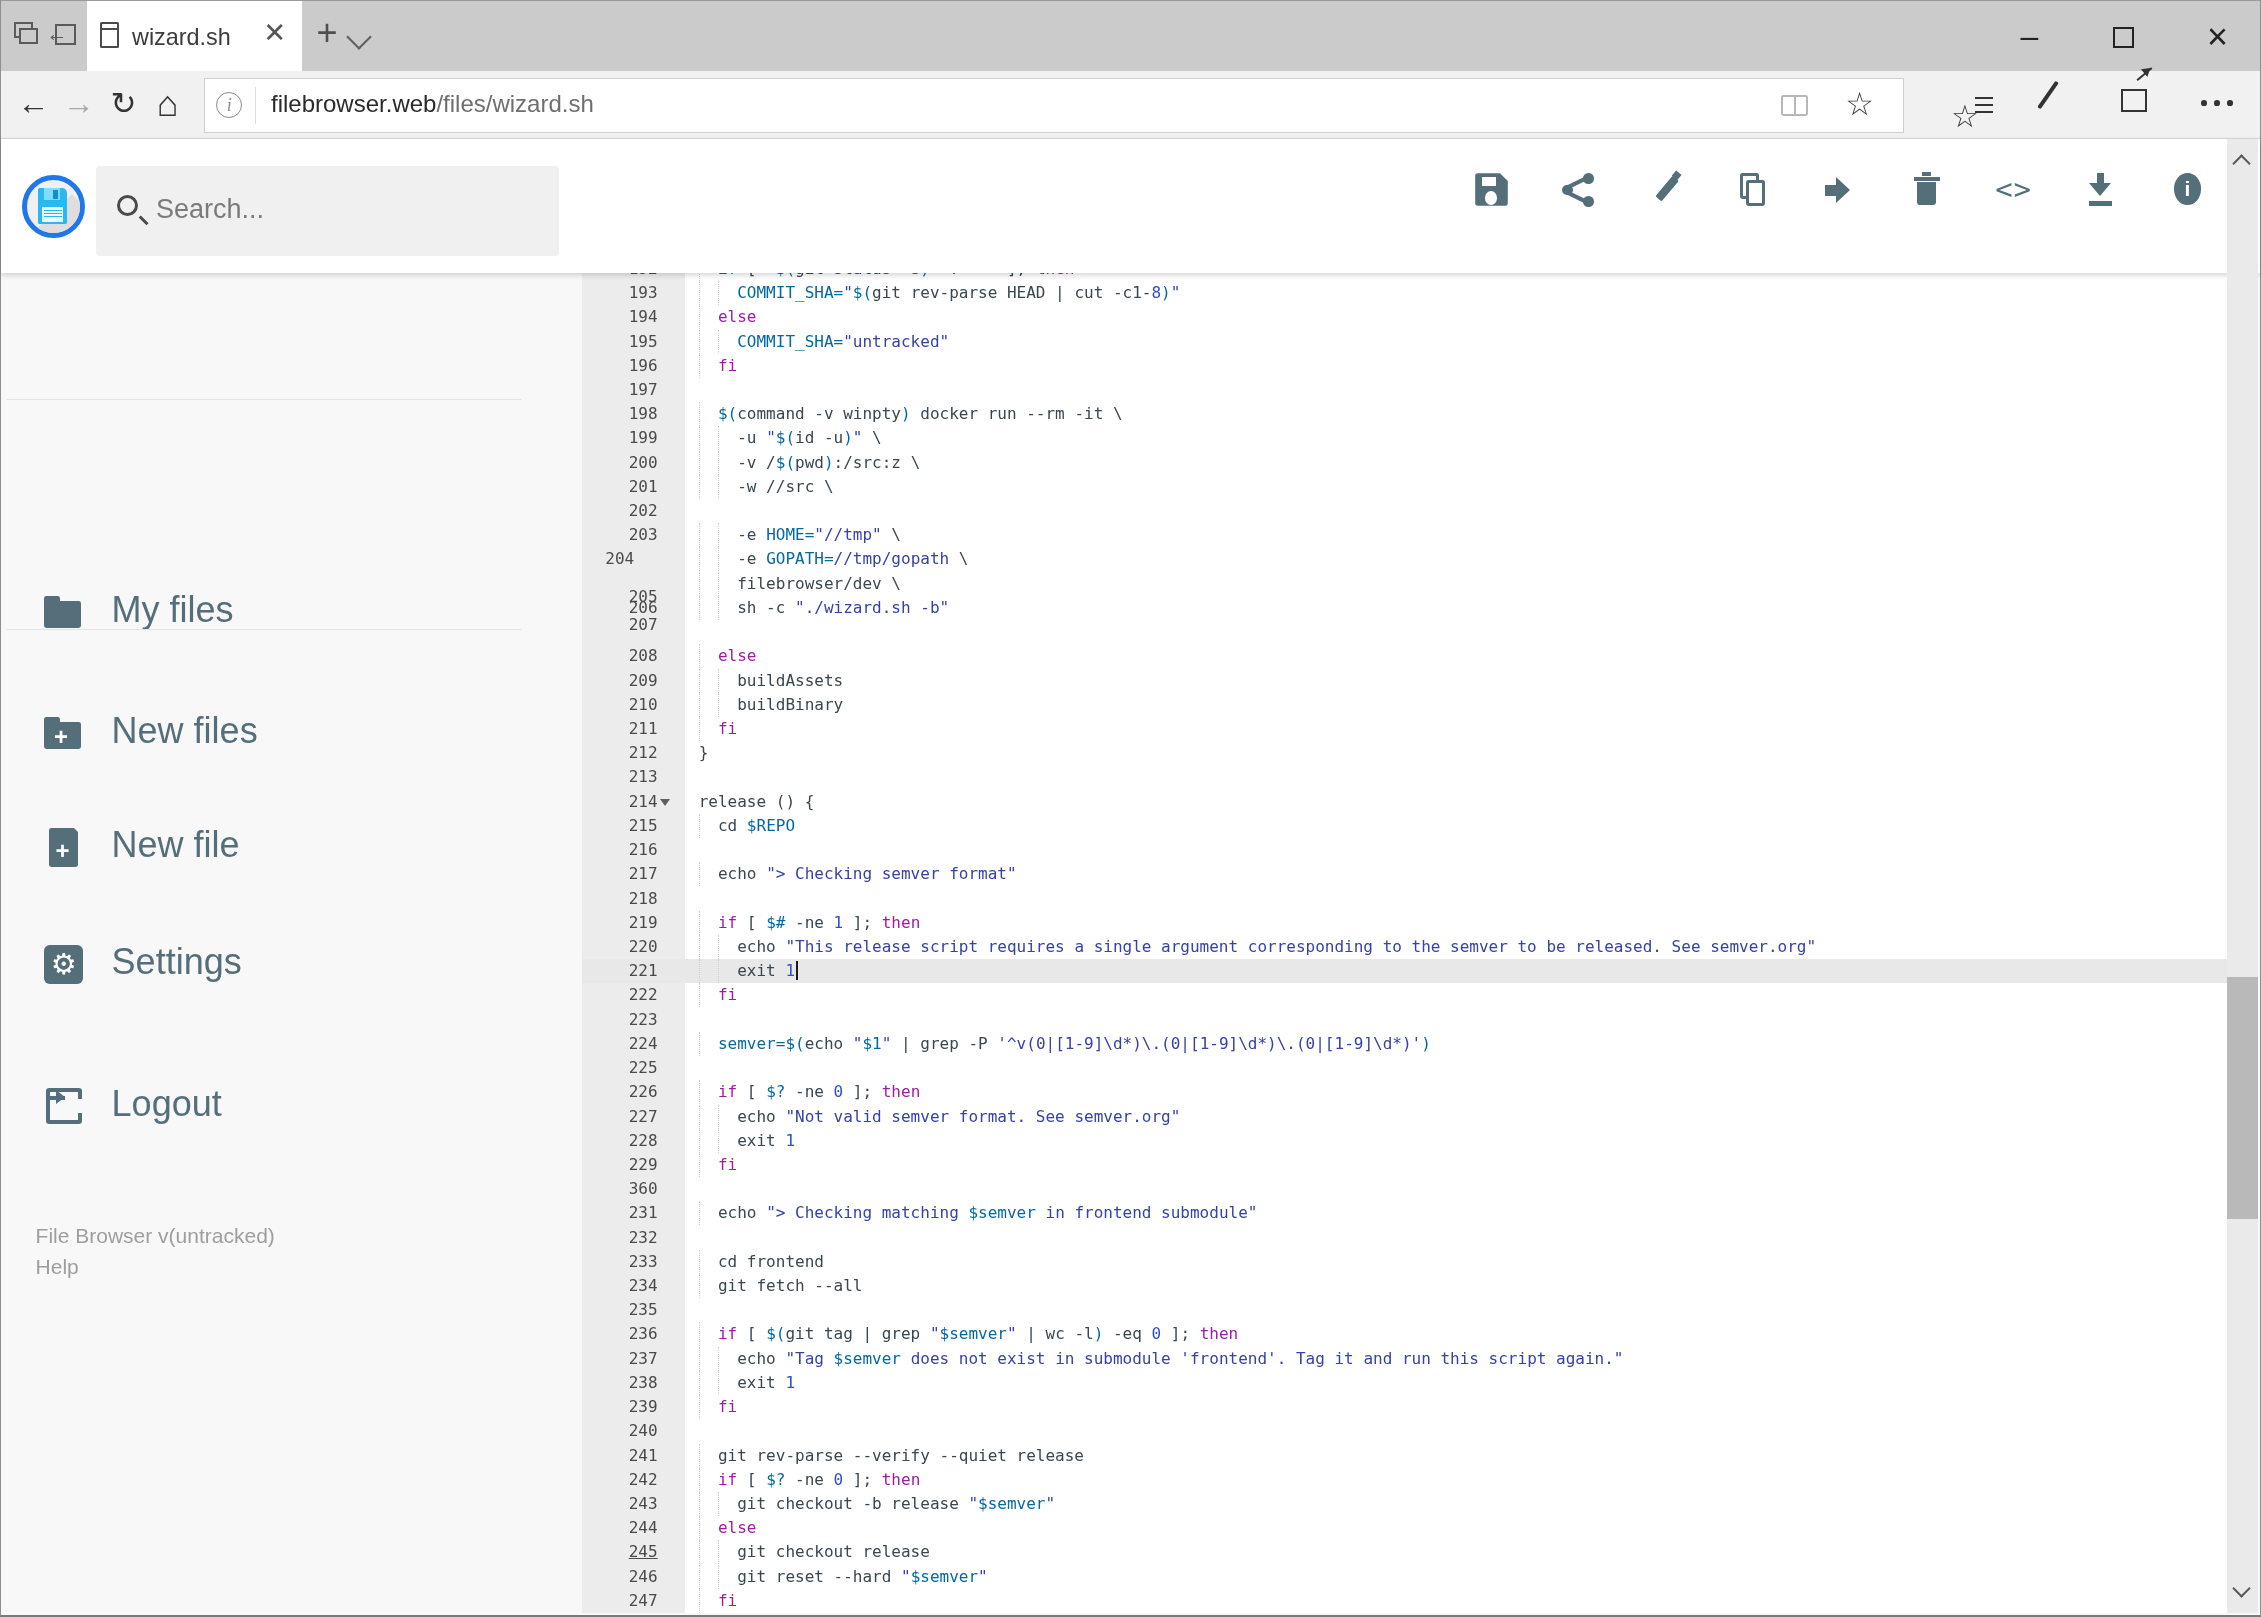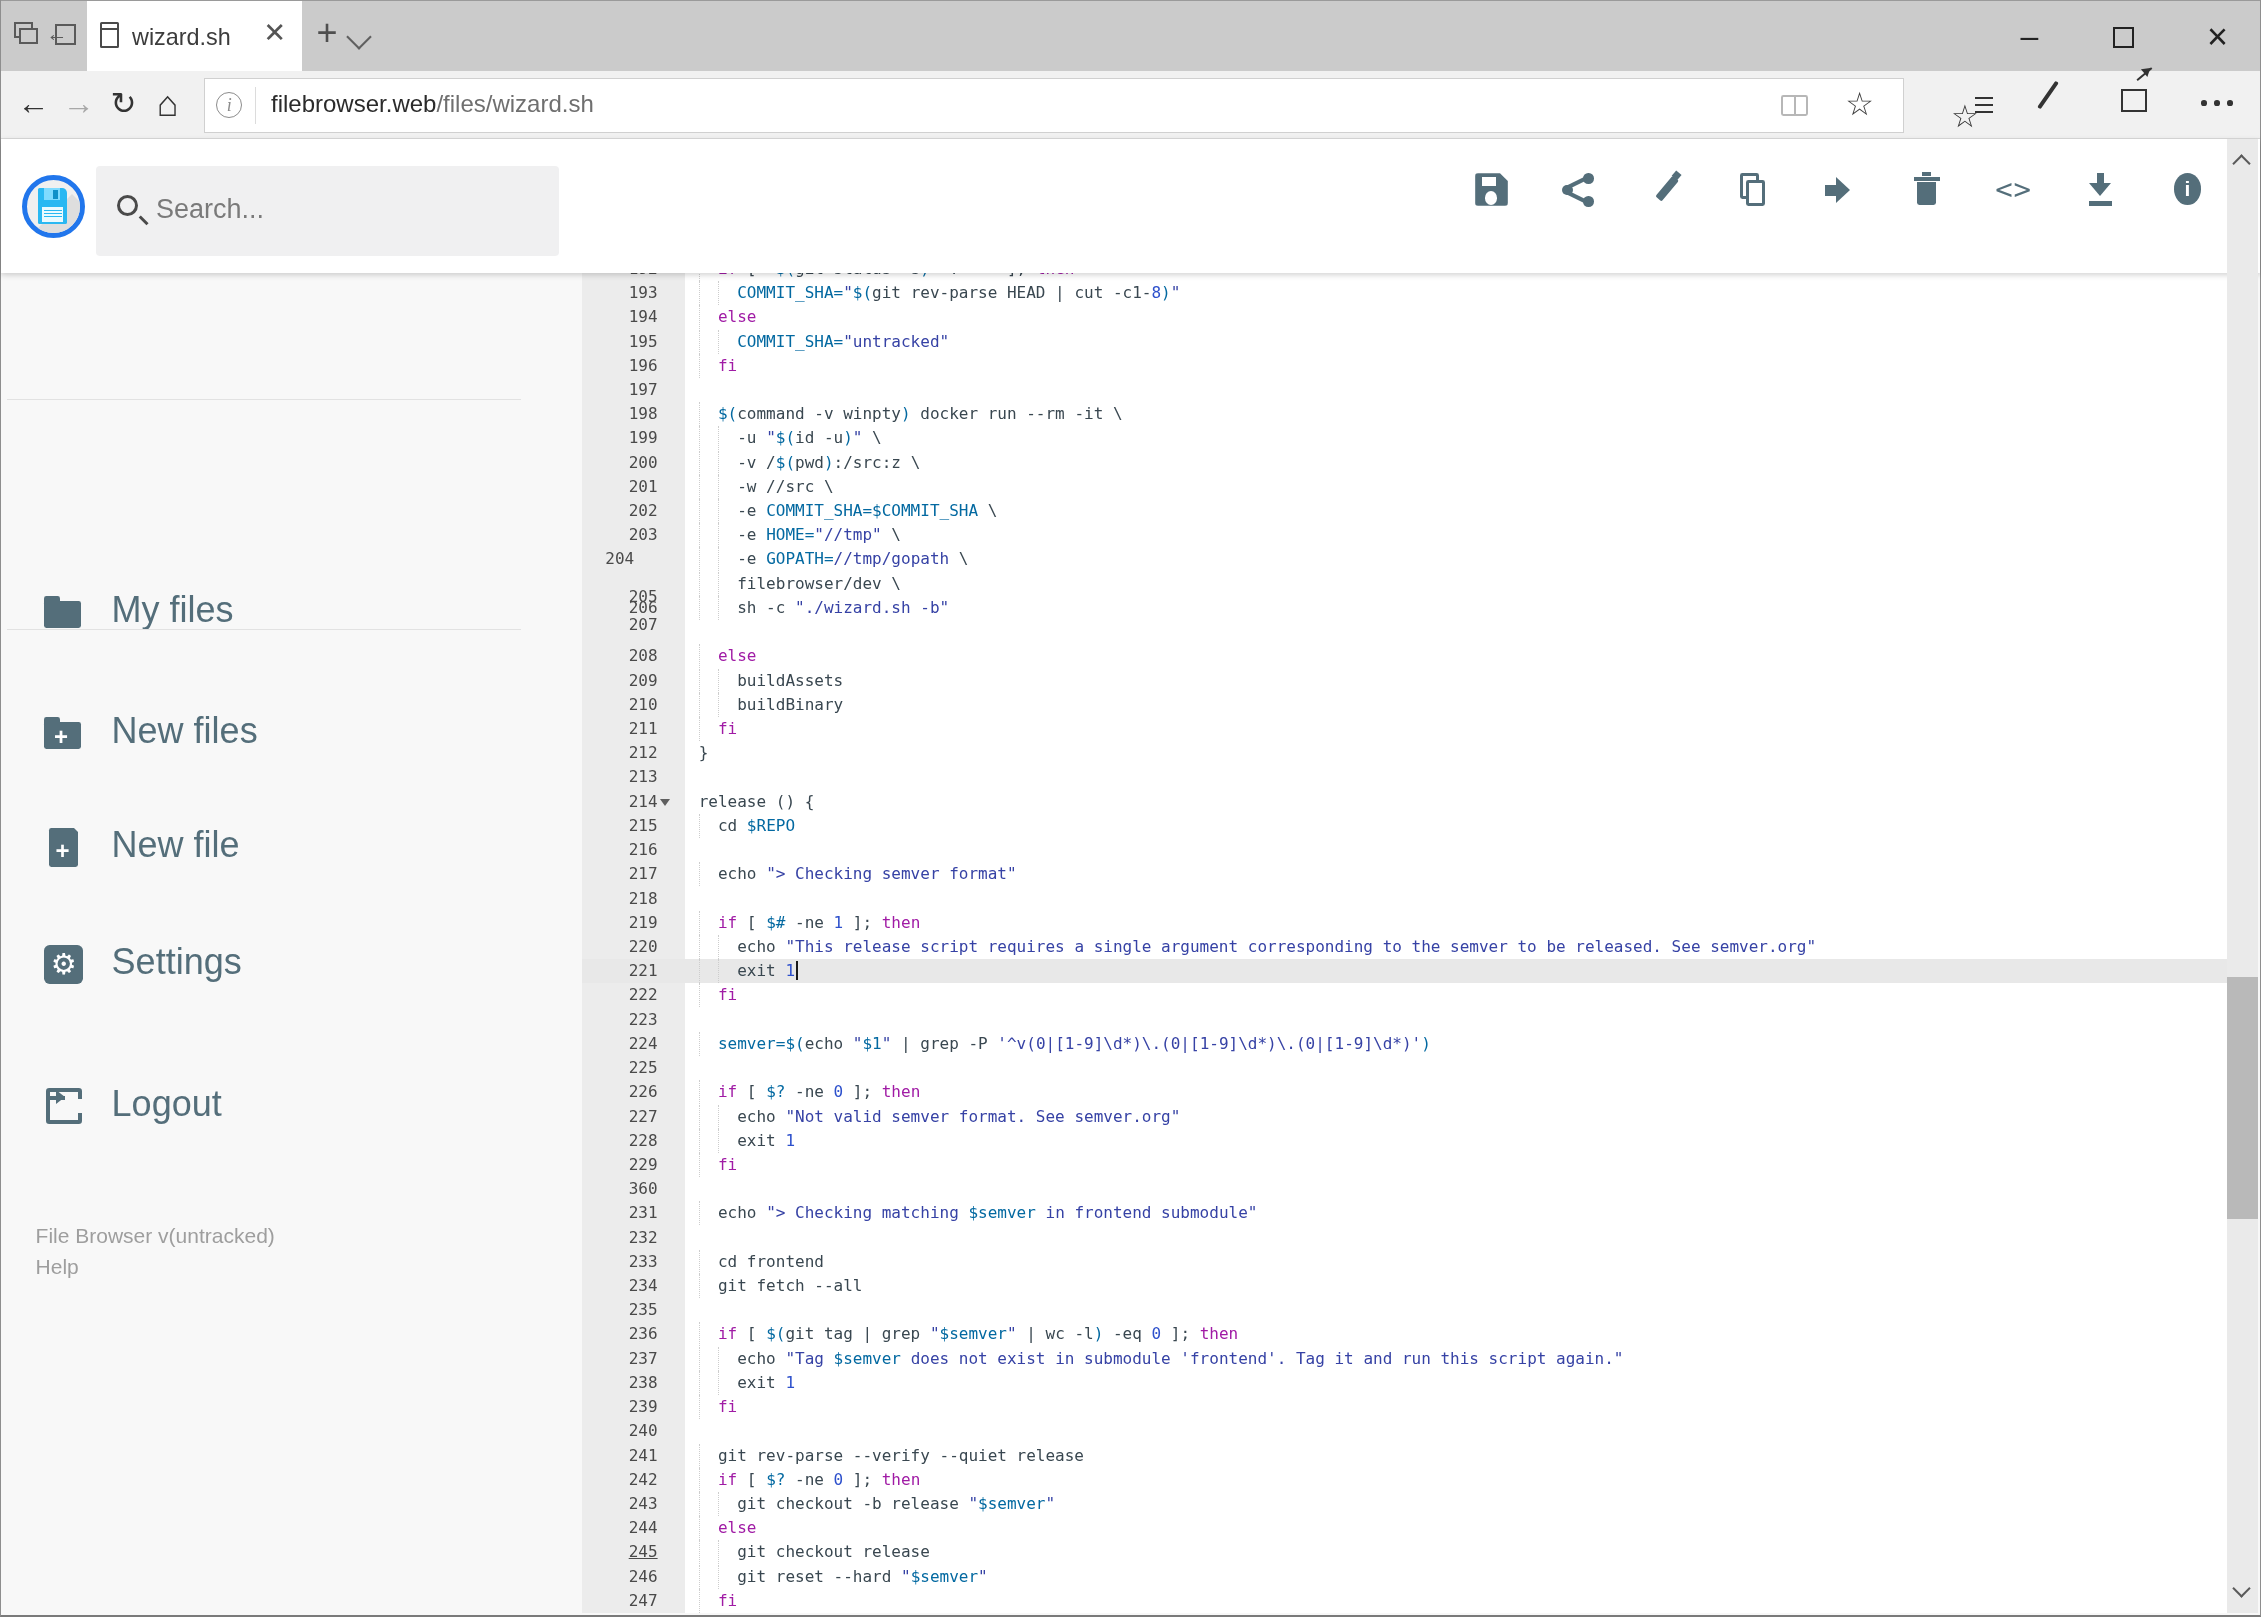--- a/index.html
+++ b/index.html
@@ -361,21 +361,20 @@
       <div class="cl" style="top: 105px;"><span></span></div>
       <div class="gnum" style="top: 129px;">198</div>
       <div class="cl" style="top: 129px;"><span class="guide" style="left: 13.7px;"></span><span>  </span><span class="tk-t">$(</span><span class="tk-p">command -v winpty</span><span class="tk-t">)</span><span class="tk-p"> docker run --rm -it \</span></div>
       <div class="gnum" style="top: 153px;">199</div>
       <div class="cl" style="top: 153px;"><span class="guide" style="left: 13.7px;"></span><span class="guide" style="left: 33px;"></span><span>    </span><span class="tk-p">-u </span><span class="tk-s">"</span><span class="tk-t">$(</span><span class="tk-p">id -u</span><span class="tk-t">)</span><span class="tk-s">"</span><span class="tk-p"> \</span></div>
       <div class="gnum" style="top: 178px;">200</div>
       <div class="cl" style="top: 178px;"><span class="guide" style="left: 13.7px;"></span><span class="guide" style="left: 33px;"></span><span>    </span><span class="tk-p">-v /</span><span class="tk-t">$(</span><span class="tk-p">pwd</span><span class="tk-t">)</span><span class="tk-p">:/src:z \</span></div>
       <div class="gnum" style="top: 202px;">201</div>
       <div class="cl" style="top: 202px;"><span class="guide" style="left: 13.7px;"></span><span class="guide" style="left: 33px;"></span><span>    </span><span class="tk-p">-w //src \</span></div>
       <div class="gnum" style="top: 226px;">202</div>
-      <div class="cl" style="top: 226px;"><span class="guide" style="left: 13.7px;"></span><span class="guide" style="left: 33px;"></span><span>    </span><span class="tk-p">-e </span><span class="tk-t">COMMIT_SHA=$COMMIT_SHA</span><span class="tk-p"> \</span></div>
       <div class="gnum" style="top: 250px;">203</div>
       <div class="cl" style="top: 250px;"><span class="guide" style="left: 13.7px;"></span><span class="guide" style="left: 33px;"></span><span>    </span><span class="tk-p">-e </span><span class="tk-t">HOME=</span><span class="tk-s">"//tmp"</span><span class="tk-p"> \</span></div>
       <div class="gnum" style="top: 274px; text-align: center;">204</div>
       <div class="cl" style="top: 274px;"><span class="guide" style="left: 13.7px;"></span><span class="guide" style="left: 33px;"></span><span>    </span><span class="tk-p">-e </span><span class="tk-t">GOPATH=</span><span class="tk-s">//tmp/gopath</span><span class="tk-p"> \</span></div>
       <div class="gnum" style="top: 304px; margin-top: 8px;">205</div>
       <div class="cl" style="top: 299px;"><span class="guide" style="left: 13.7px;"></span><span class="guide" style="left: 33px;"></span><span>    </span><span class="tk-p">filebrowser/dev \</span></div>
       <div class="gnum" style="top: 323px;">206</div>
       <div class="cl" style="top: 323px;"><span class="guide" style="left: 13.7px;"></span><span class="guide" style="left: 33px;"></span><span>    </span><span class="tk-p">sh -c </span><span class="tk-s">"./wizard.sh -b"</span></div>
       <div class="gnum" style="top: 340px;">207</div>
       <div class="cl" style="top: 347px;"><span></span></div>

